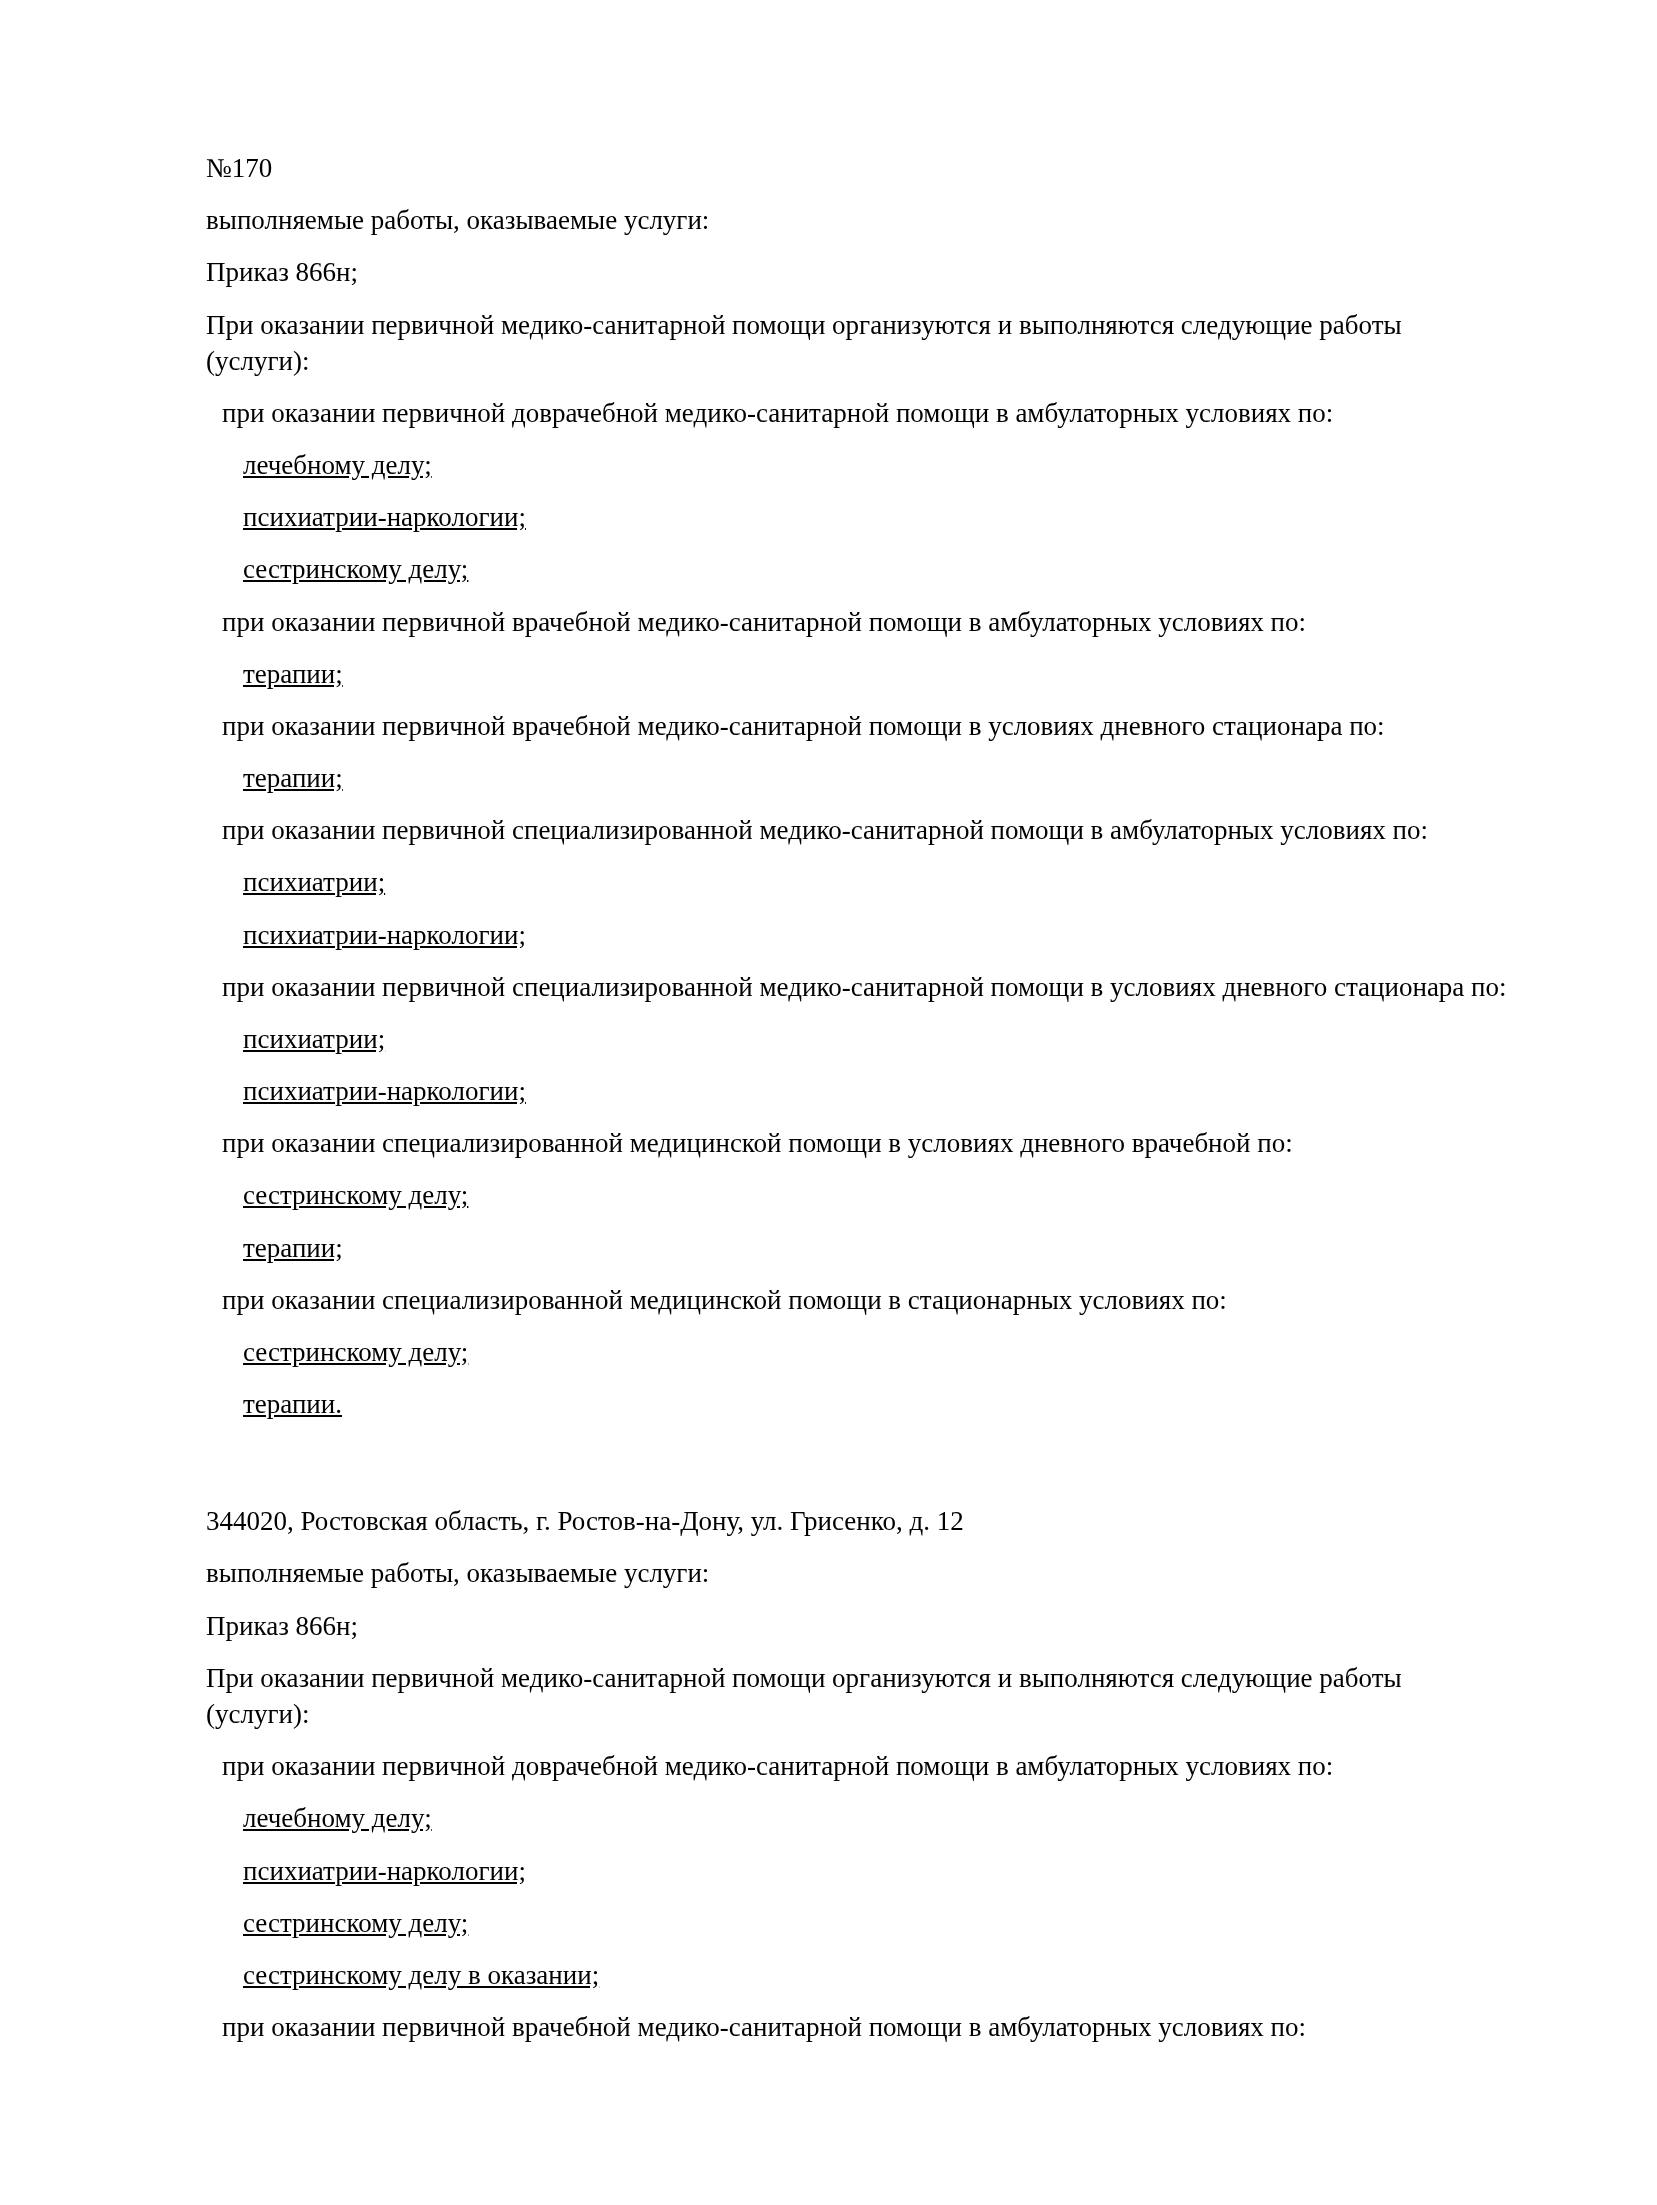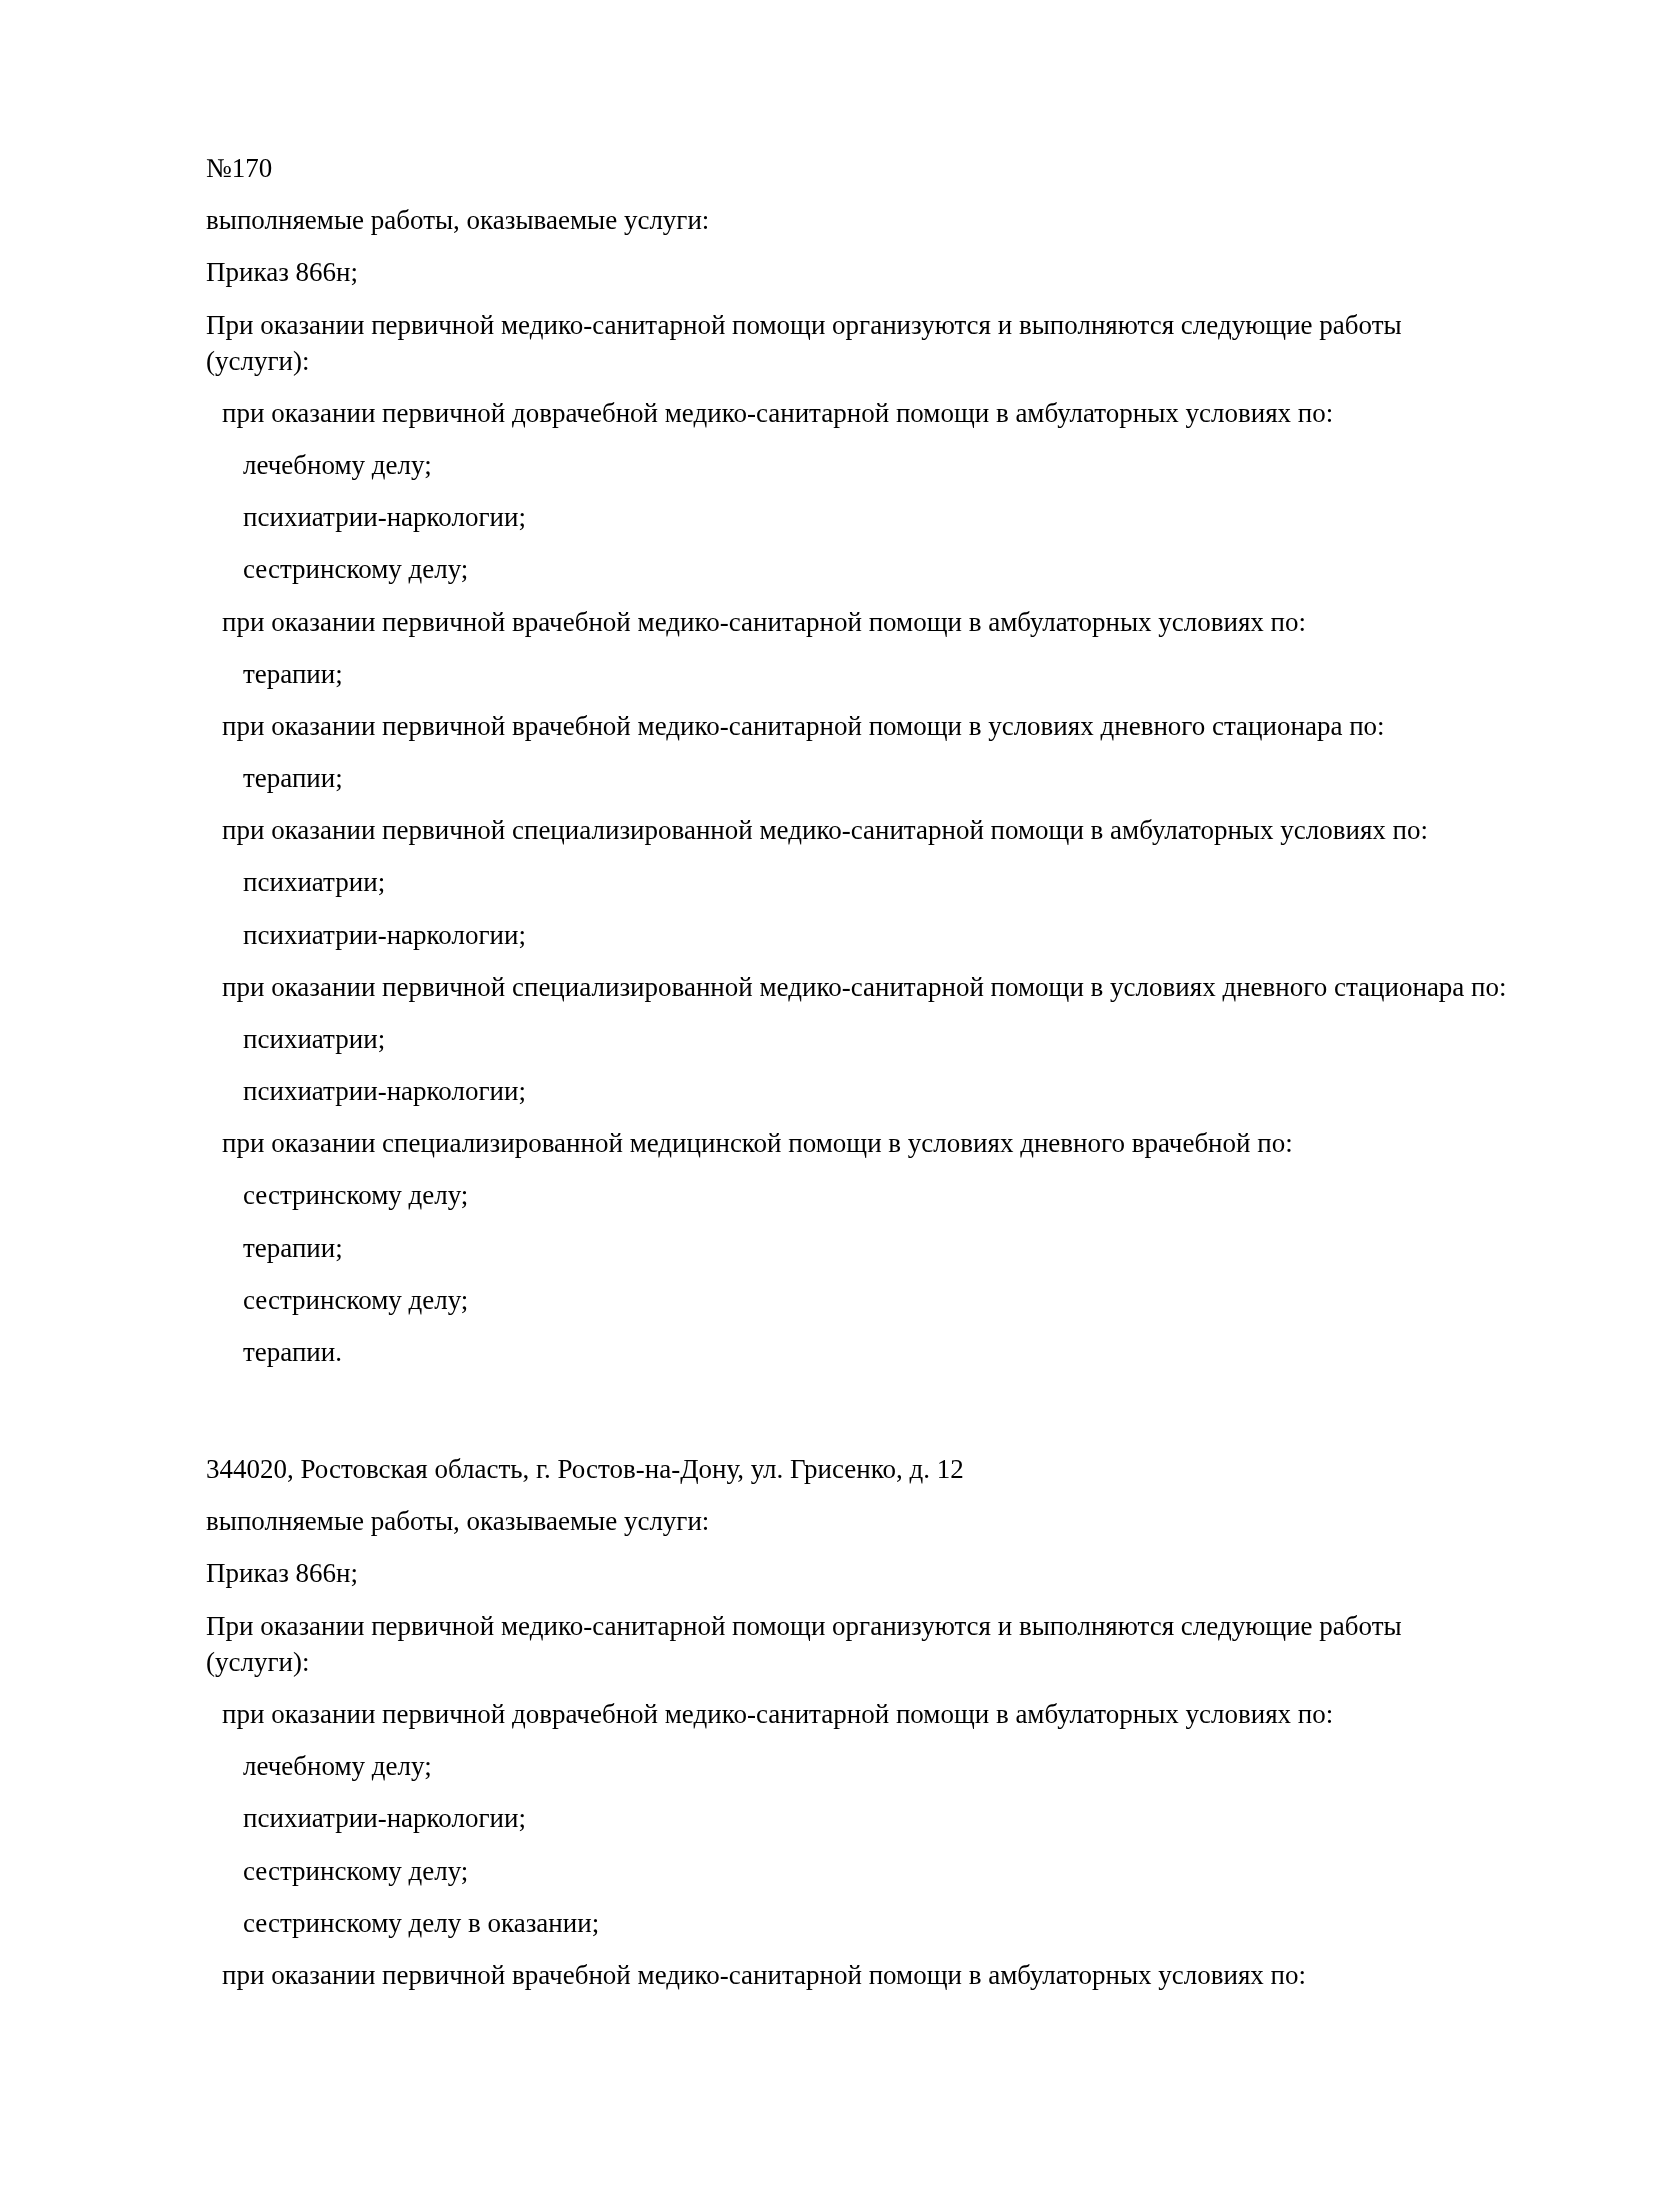--- a/index.html
+++ b/index.html
@@ -22,21 +22,21 @@
     line-height: 1.34;
     text-align: left;
   }
   .line {
     white-space: pre-wrap;
     margin: 16px;
   }
   
   .lvl0 { padding-left: 0; }
   .lvl1 { padding-left: 16px; }
-  .lvl2 { padding-left: 37px; }
+  .lvl2 { padding-left: 37px; text-decoration: underline; }
   .gap {
     height: 49px;
   }
 </style>
 </head>
 <body>
 
 <div class="page">
   <div class="doc-body">
     <p class="line lvl0">№170</p>
@@ -55,20 +55,21 @@
           <p class="line lvl2">терапии;</p>
           <p class="line lvl1">при оказании первичной специализированной медико-санитарной помощи в амбулаторных условиях по:</p>
           <p class="line lvl2">психиатрии;</p>
           <p class="line lvl2">психиатрии-наркологии;</p>
           <p class="line lvl1">при оказании первичной специализированной медико-санитарной помощи в условиях дневного стационара по:</p>
           <p class="line lvl2">психиатрии;</p>
           <p class="line lvl2">психиатрии-наркологии;</p>
           <p class="line lvl1">при оказании специализированной медицинской помощи в условиях дневного врачебной по:</p>
           <p class="line lvl2">сестринскому делу;</p>
           <p class="line lvl2">терапии;</p>
+          <p class="line lvl1">при оказании специализированной медицинской помощи в стационарных условиях по:</p>
           <p class="line lvl2">сестринскому делу;</p>
           <p class="line lvl2">терапии.</p>
         </div>
         <div class="gap"></div>
         <div>
           <p class="line lvl0">344020, Ростовская область, г. Ростов-на-Дону, ул. Грисенко, д. 12</p>
           <p class="line lvl0">выполняемые работы, оказываемые услуги:</p>
           <p class="line lvl0">Приказ 866н;</p>
           <p class="line lvl0">При оказании первичной медико-санитарной помощи организуются и выполняются следующие работы (услуги):</p>
           <p class="line lvl1">при оказании первичной доврачебной медико-санитарной помощи в амбулаторных условиях по:</p>

